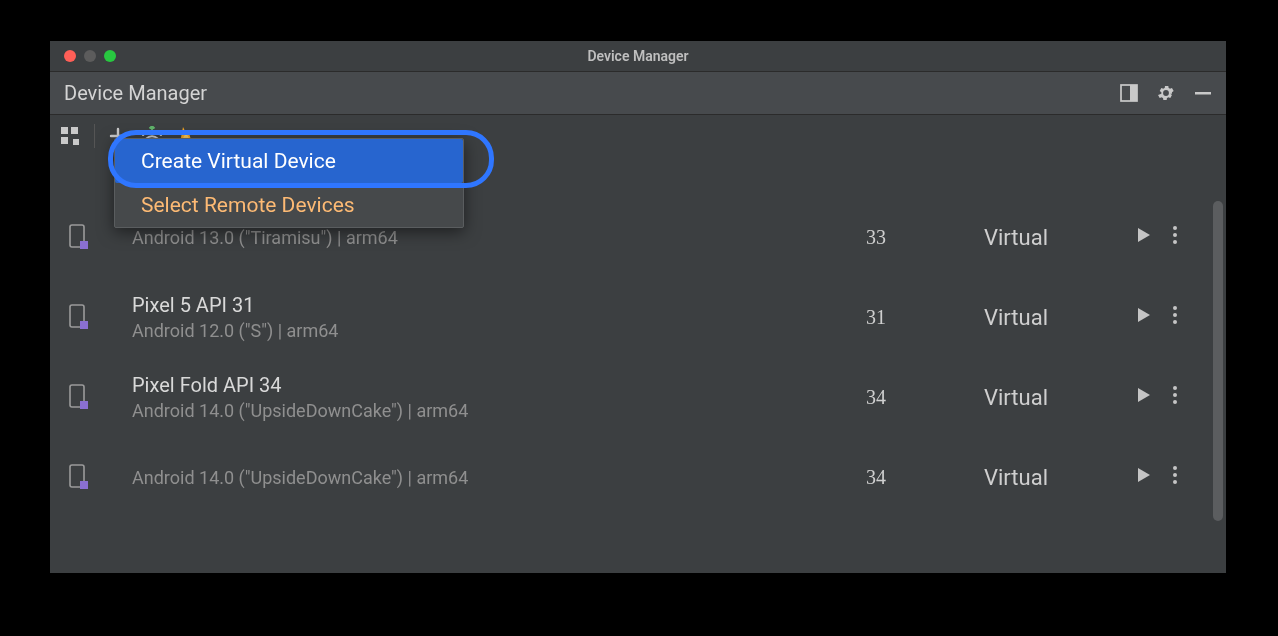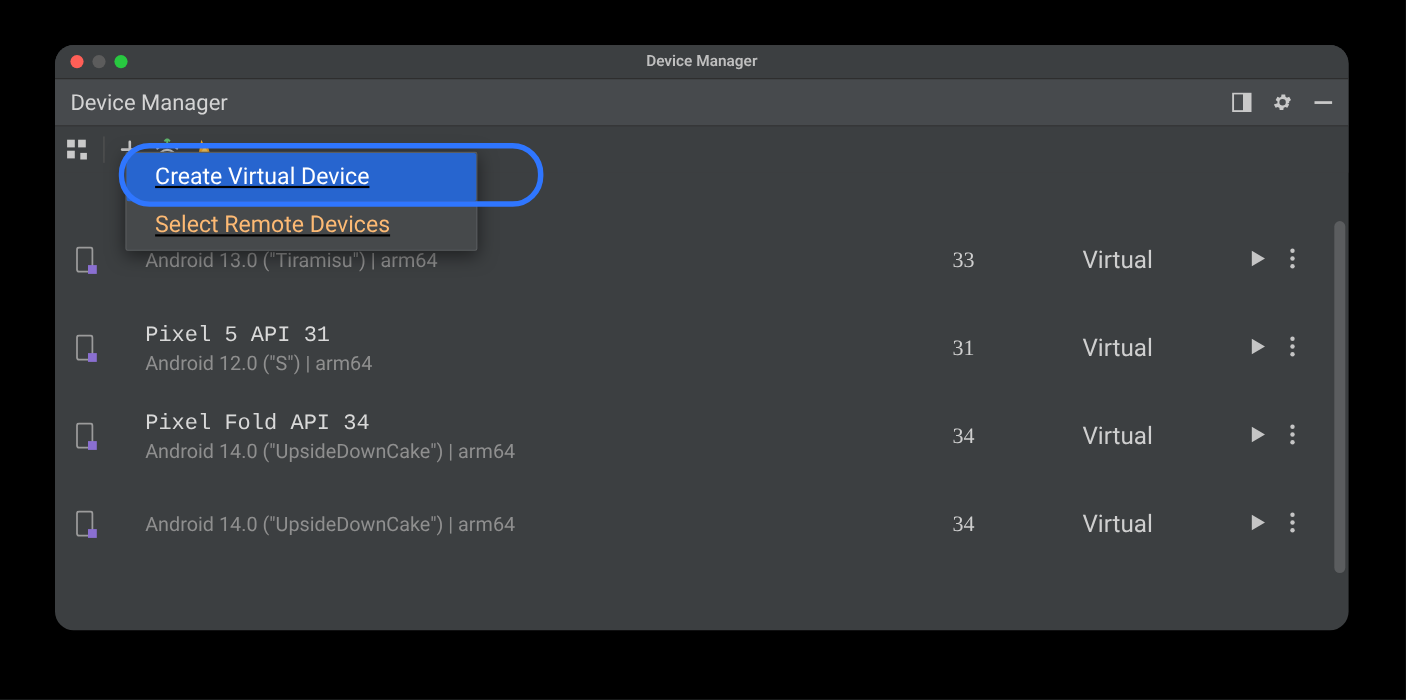--- a/index.html
+++ b/index.html
@@ -11,21 +11,21 @@
     overflow: hidden;
     position: relative;
   }
   .window {
     position: absolute;
     left: 50px;
     top: 41px;
     width: 1176px;
     height: 532px;
     background: #3c3f41;
-    border-radius: 17px;
+    border-radius: 0;
     overflow: hidden;
     box-shadow: 0 10px 40px rgba(0,0,0,0.6);
     display: flex;
     flex-direction: column;
   }
   .titlebar {
     height: 30px;
     background: #3c3f41;
     display: flex;
     align-items: center;
@@ -120,43 +120,42 @@
     overflow-y: auto;
   }
   .row {
     display: flex;
     align-items: center;
     height: 80px;
     color: #cfcfcf;
   }
   .row-icon { width:56px; display:flex; align-items:center; justify-content:center; }
   .row-main { flex:1 1 auto; padding-left: 26px; display:flex; flex-direction:column; justify-content:center; gap:3px; }
-  .row-name { font-size: 20px; color: #d9d9d9; font-family: Liberation Mono, monospace; }
+  .row-name { font-size: 20px; color: #d9d9d9; }
   .row-sub  { font-size: 18px; color: #8f8f8f; }
   .row-api  { width:116px; font-size:20px; color:#cfcfcf; padding-left:2px;font-family:Liberation Serif, serif; }
   .row-type { width:146px; font-size:22px; color:#cfcfcf; padding-left:4px; }
   .row-act  { width:100px; display:flex; align-items:center; justify-content:flex-start; gap:20px; padding-left:8px; }
 
   .scrollbar {
     position:absolute; right:3px; top:44px; width:10px; height:320px;
     background:#5b5d5f; border-radius:5px;
   }
 
   
   .dropdown {
     position: absolute;
     left: 114px;
     top: 138px;
-    width: 320px;
+    width: 350px;
     background: #46494b;
     border: 1px solid #5a5d5f;
     border-radius: 2px;
     z-index: 20;
     box-shadow: 0 4px 16px rgba(0,0,0,0.5);
-    text-decoration: underline;
   }
   .dropdown-item {
     height: 44px;
     display:flex;
     align-items:center;
     padding: 0 26px;
     font-size: 21px;
     color: #fdba74;
     border-radius: 10px;
   }

